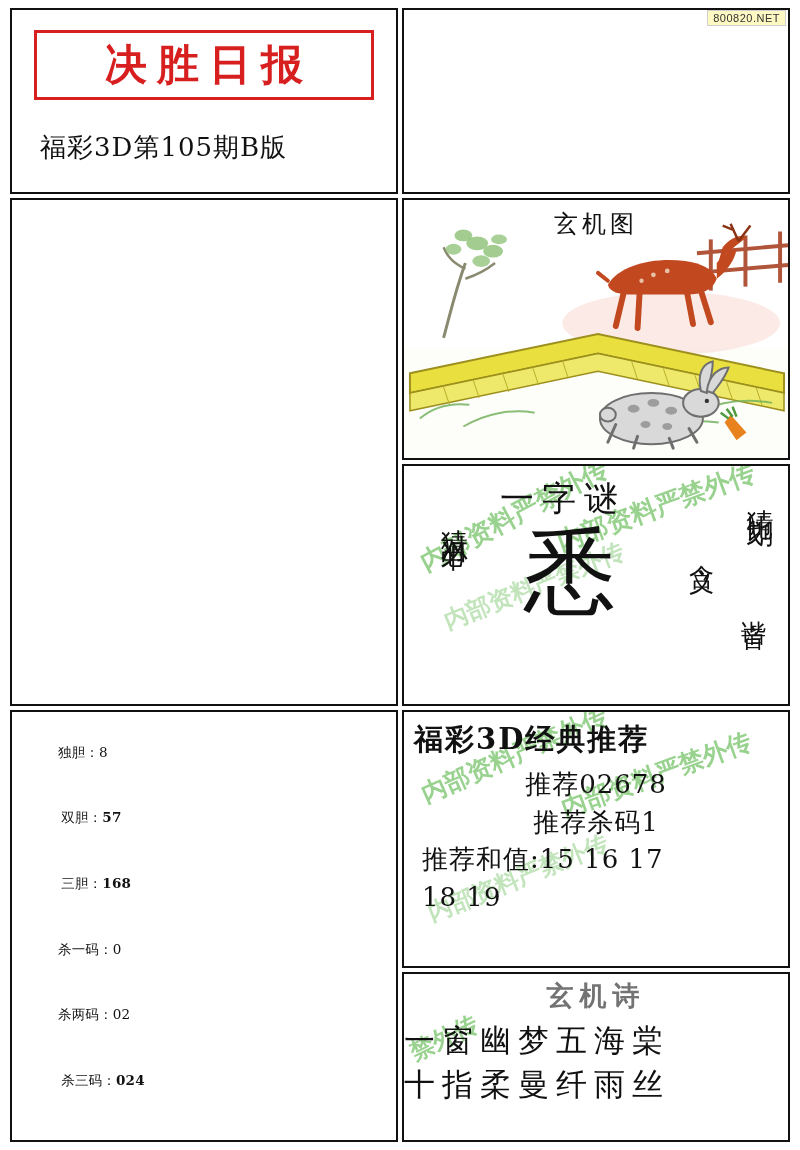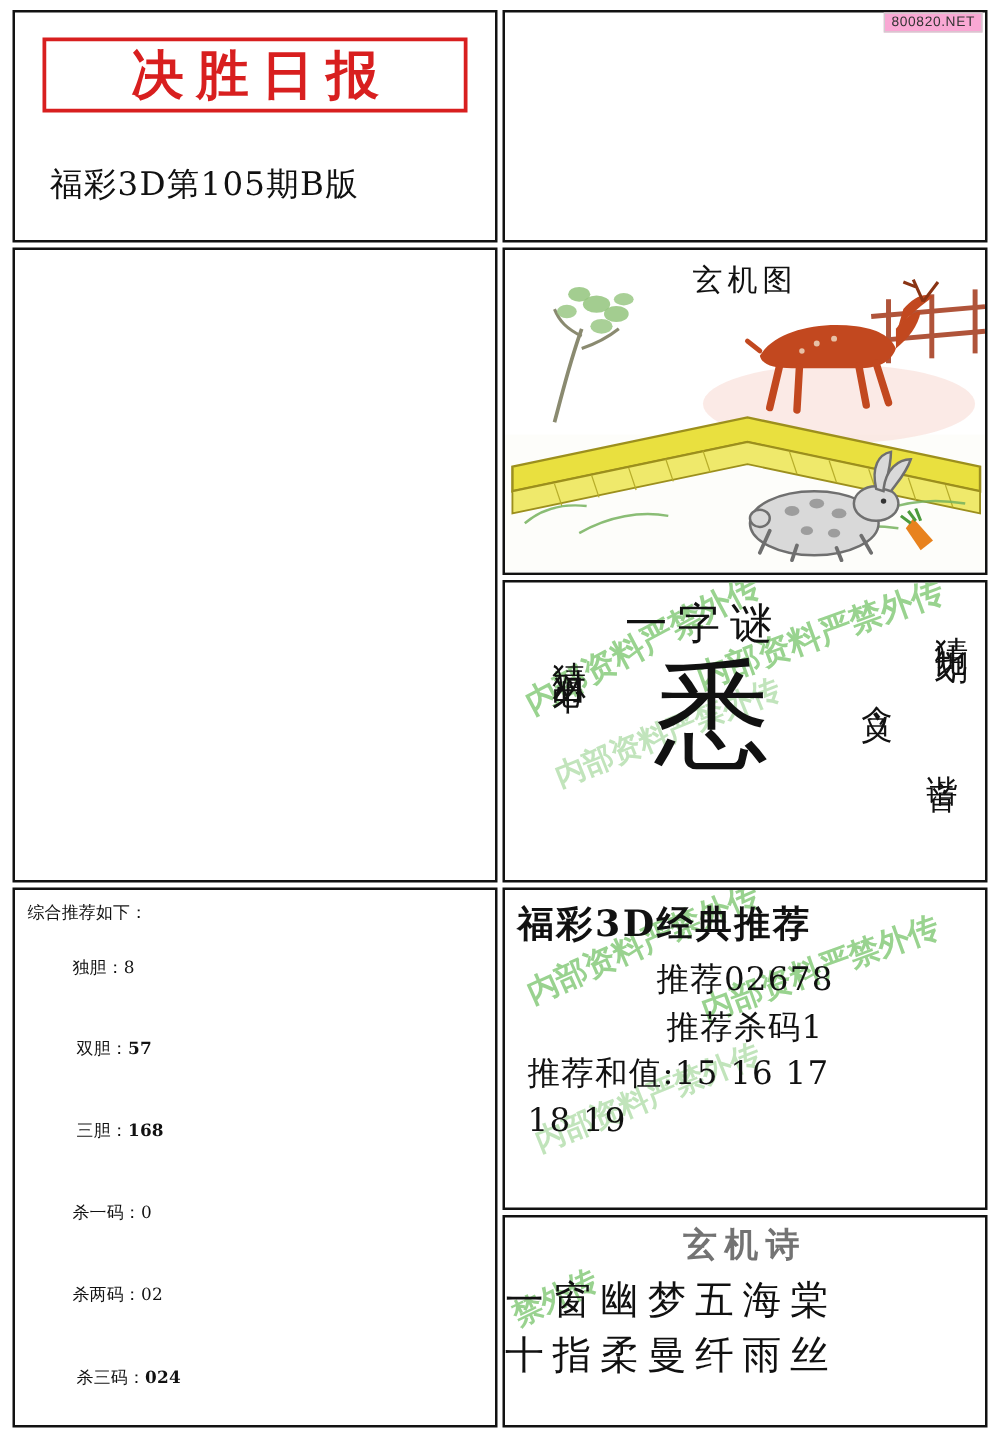--- a/index.html
+++ b/index.html
@@ -24,21 +24,21 @@
     box-sizing: border-box;
     padding: 8px 10px 8px 10px;
   }
   .watermark-top {
     position: absolute;
     right: 14px;
     top: 10px;
     font-size: 11px;
     font-family: "Liberation Sans", sans-serif;
     color: #333;
-    background: #f9a8d4;
+    background: #fef9c3;
     border: 1px solid #cfcfcf;
     padding: 1px 5px;
     letter-spacing: 0.5px;
     z-index: 30;
   }
   .grid {
     position: relative;
     width: 780px;
     height: 1134px;
   }
@@ -55,21 +55,21 @@
   .masthead-inner {
     position: relative;
     width: 100%;
     height: 100%;
   }
   .logo-box {
     position: absolute;
     left: 22px;
     top: 20px;
     width: 340px;
-    height: 60px;
+    height: 70px;
     border: 3px solid #d81f1f;
     box-sizing: border-box;
     display: flex;
     align-items: center;
     justify-content: center;
   }
   .logo-text {
     font-family: "DejaVu Serif", serif;
     font-weight: bold;
     font-size: 42px;
@@ -347,21 +347,20 @@
         <div class="yizimi-char">悉</div>
 
         <div class="v-text" id="v-caidui">猜对必中</div>
         <div class="v-text" id="v-caibi">猜比划</div>
         <div class="v-text" id="v-hanyi">含义</div>
         <div class="v-text" id="v-xieyin">谐音</div>
       </div>
     </div>
 
     <div class="cell" id="recommend">
-      <div class="rec-line">综合推荐如下：</div>
 
       <div class="rec-line">
         <span class="rec-label">独胆：</span><span>8</span>
       </div>
       <div class="rec-line bold">
         <span class="rec-label">双胆：</span><span>57</span>
       </div>
       <div class="rec-line bold">
         <span class="rec-label">三胆：</span><span>168</span>
       </div>

